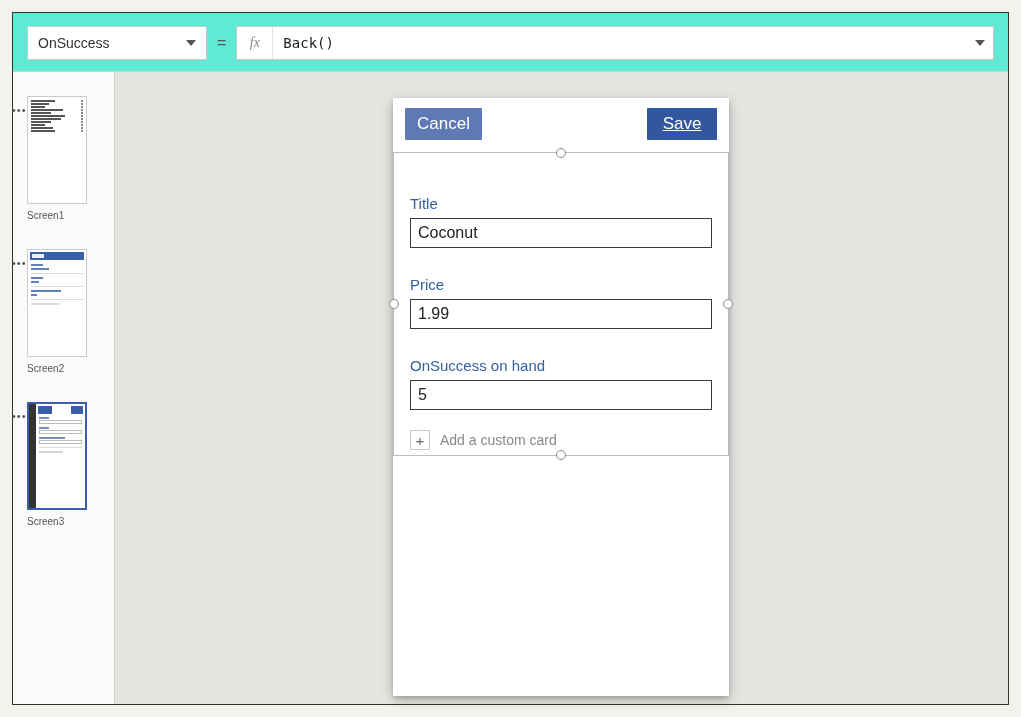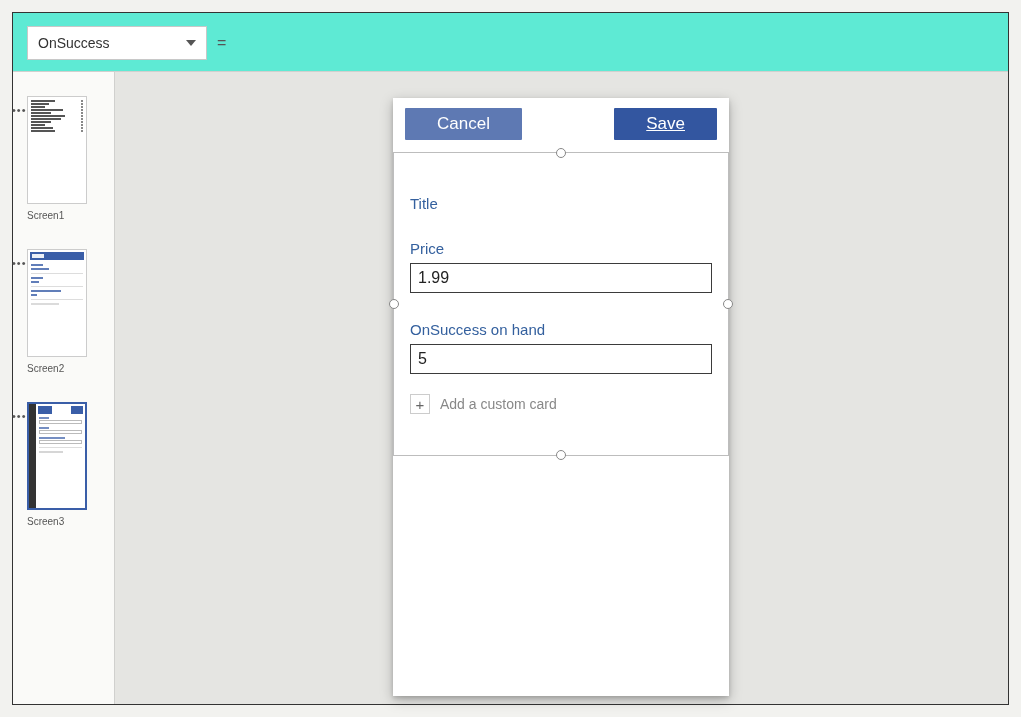--- a/index.html
+++ b/index.html
@@ -161,21 +161,21 @@
     background: #fff;
     box-shadow: 0 4px 12px rgba(0,0,0,.25), 0 2px 4px rgba(0,0,0,.15);
   }
 
   .phone-header {
     display: flex; justify-content: space-between;
     padding: 10px 12px;
   }
   .btn {
     min-width: 70px;
-    padding: 6px 32px;
+    padding: 6px 12px;
     font-size: 17px;
     color: #fff;
     border-radius: 1px;
     cursor: pointer;
     text-align: center;
   }
   .btn-cancel { background: #5e79b3; }
   .btn-save { background: #3356a0; text-decoration: underline; }
 
   
@@ -234,20 +234,27 @@
 <body>
 
 <div class="outer-frame">
 
   <div class="formula-row">
     <div class="prop-select">
       <span>OnSuccess</span>
       <span class="chevron"></span>
     </div>
     <div class="equals">=</div>
+    <div class="formula-box">
+      <div class="fx">fx</div>
+      <div class="formula-text">Back()</div>
+      <div class="formula-dd">
+        <span class="chevron"></span>
+      </div>
+    </div>
   </div>
 
   <div class="main-area">
 
     <div class="thumb-panel">
 
       <div class="thumb-item">
         <div class="thumb-dots">•••</div>
         <div class="thumb-box">
           <div class="t1-lines">
@@ -356,20 +363,21 @@
 
         <div class="form-sel">
           <div class="handle h-t"></div>
           <div class="handle h-b"></div>
           <div class="handle h-l"></div>
           <div class="handle h-r"></div>
 
           <div class="form-inner">
             <div class="field">
               <div class="field-label">Title</div>
+              <input class="field-input" value="Coconut" style="">
             </div>
             <div class="field">
               <div class="field-label">Price</div>
               <input class="field-input" value="1.99" style="">
             </div>
             <div class="field">
               <div class="field-label">OnSuccess on hand</div>
               <input class="field-input" value="5" style="">
             </div>
           </div>

